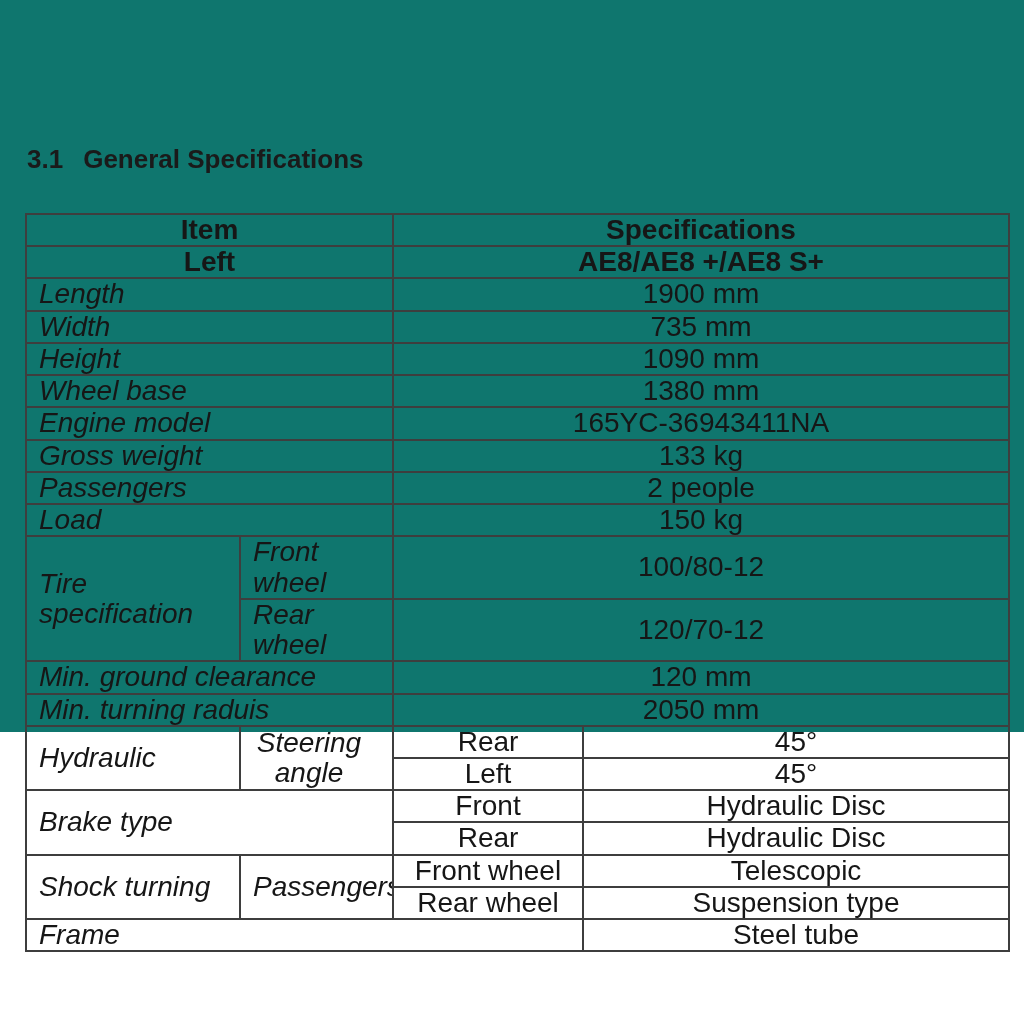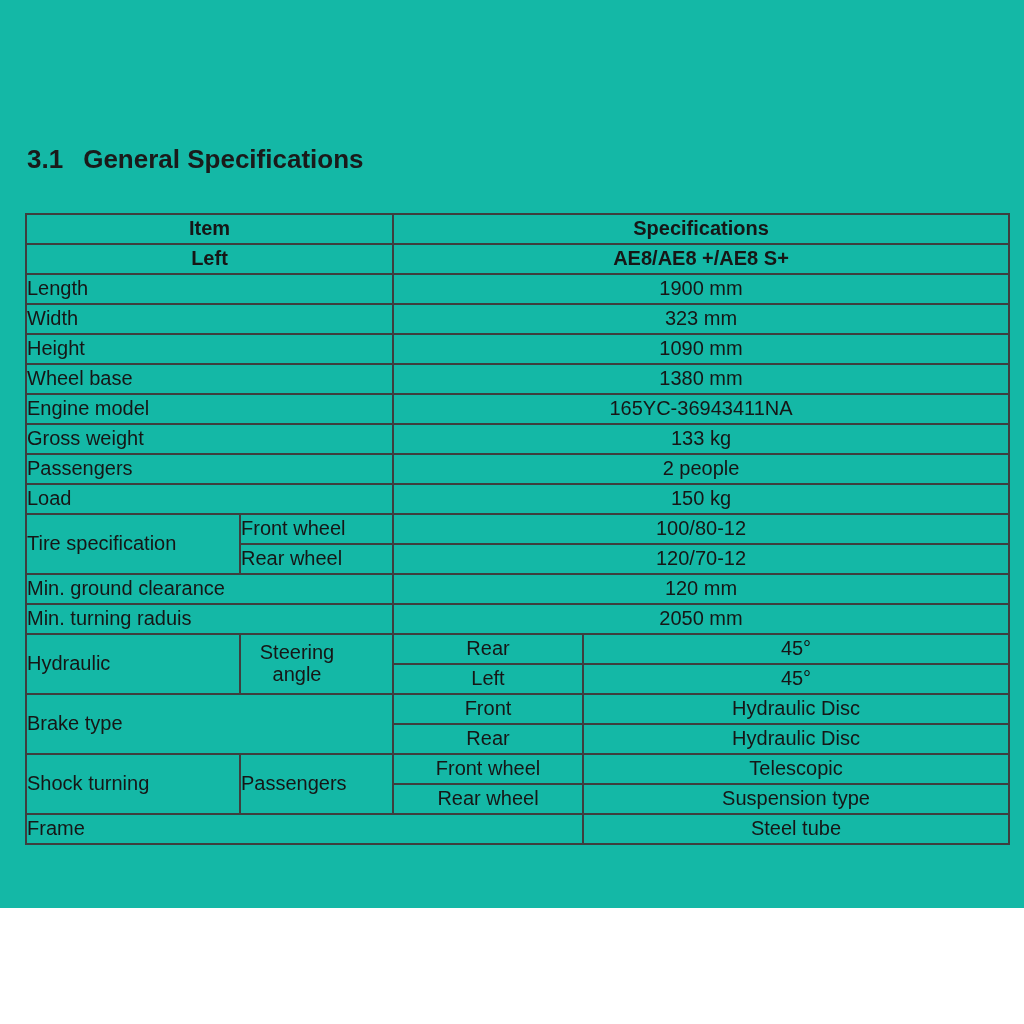--- a/index.html
+++ b/index.html
@@ -8,22 +8,22 @@
     background: #ffffff;
     width: 1024px;
     height: 1024px;
     overflow: hidden;
     font-family: "Liberation Sans", sans-serif;
     color: #111111;
   }
   .page {
     position: relative;
     width: 1024px;
-    height: 908px;
-    background: #14b8a6;
+    height: 732px;
+    background: #0f766e;
   }
   .heading {
     position: absolute;
     left: 27px;
     top: 144px;
     margin: 0;
     font-size: 26px;
     font-weight: bold;
     color: #1a1a1a;
     white-space: nowrap;
@@ -31,35 +31,36 @@
   .heading-num {
     margin-right: 20px;
   }
   table.spec-table {
     position: absolute;
     left: 25px;
     top: 213px;
     border-collapse: collapse;
     table-layout: fixed;
     width: 983px;
-    font-size: 20px;
+    font-size: 28px;
     color: #161616;
   }
   .spec-table td {
     border: 2px solid #3e3e3e;
     height: 28px;
     padding: 0;
     line-height: 1.08;
     vertical-align: middle;
     overflow: hidden;
   }
   .spec-table td.l {
     text-align: left;
-    padding-left: 0;
+    padding-left: 12px;
     padding-right: 2px;
+    font-style: italic;
   }
   .spec-table td.c {
     text-align: center;
   }
   .spec-table td.b {
     font-weight: bold;
   }
   .wrap-narrow {
     display: inline-block;
     max-width: 112px;
@@ -95,21 +96,21 @@
         <td colspan="2" class="c b">Left</td>
         <td colspan="2" class="c b">AE8/AE8 +/AE8 S+</td>
       </tr>
 
       <tr>
         <td colspan="2" class="l">Length</td>
         <td colspan="2" class="c">1900 mm</td>
       </tr>
       <tr>
         <td colspan="2" class="l">Width</td>
-        <td colspan="2" class="c">323 mm</td>
+        <td colspan="2" class="c">735 mm</td>
       </tr>
       <tr>
         <td colspan="2" class="l">Height</td>
         <td colspan="2" class="c">1090 mm</td>
       </tr>
       <tr>
         <td colspan="2" class="l">Wheel base</td>
         <td colspan="2" class="c">1380 mm</td>
       </tr>
       <tr>

